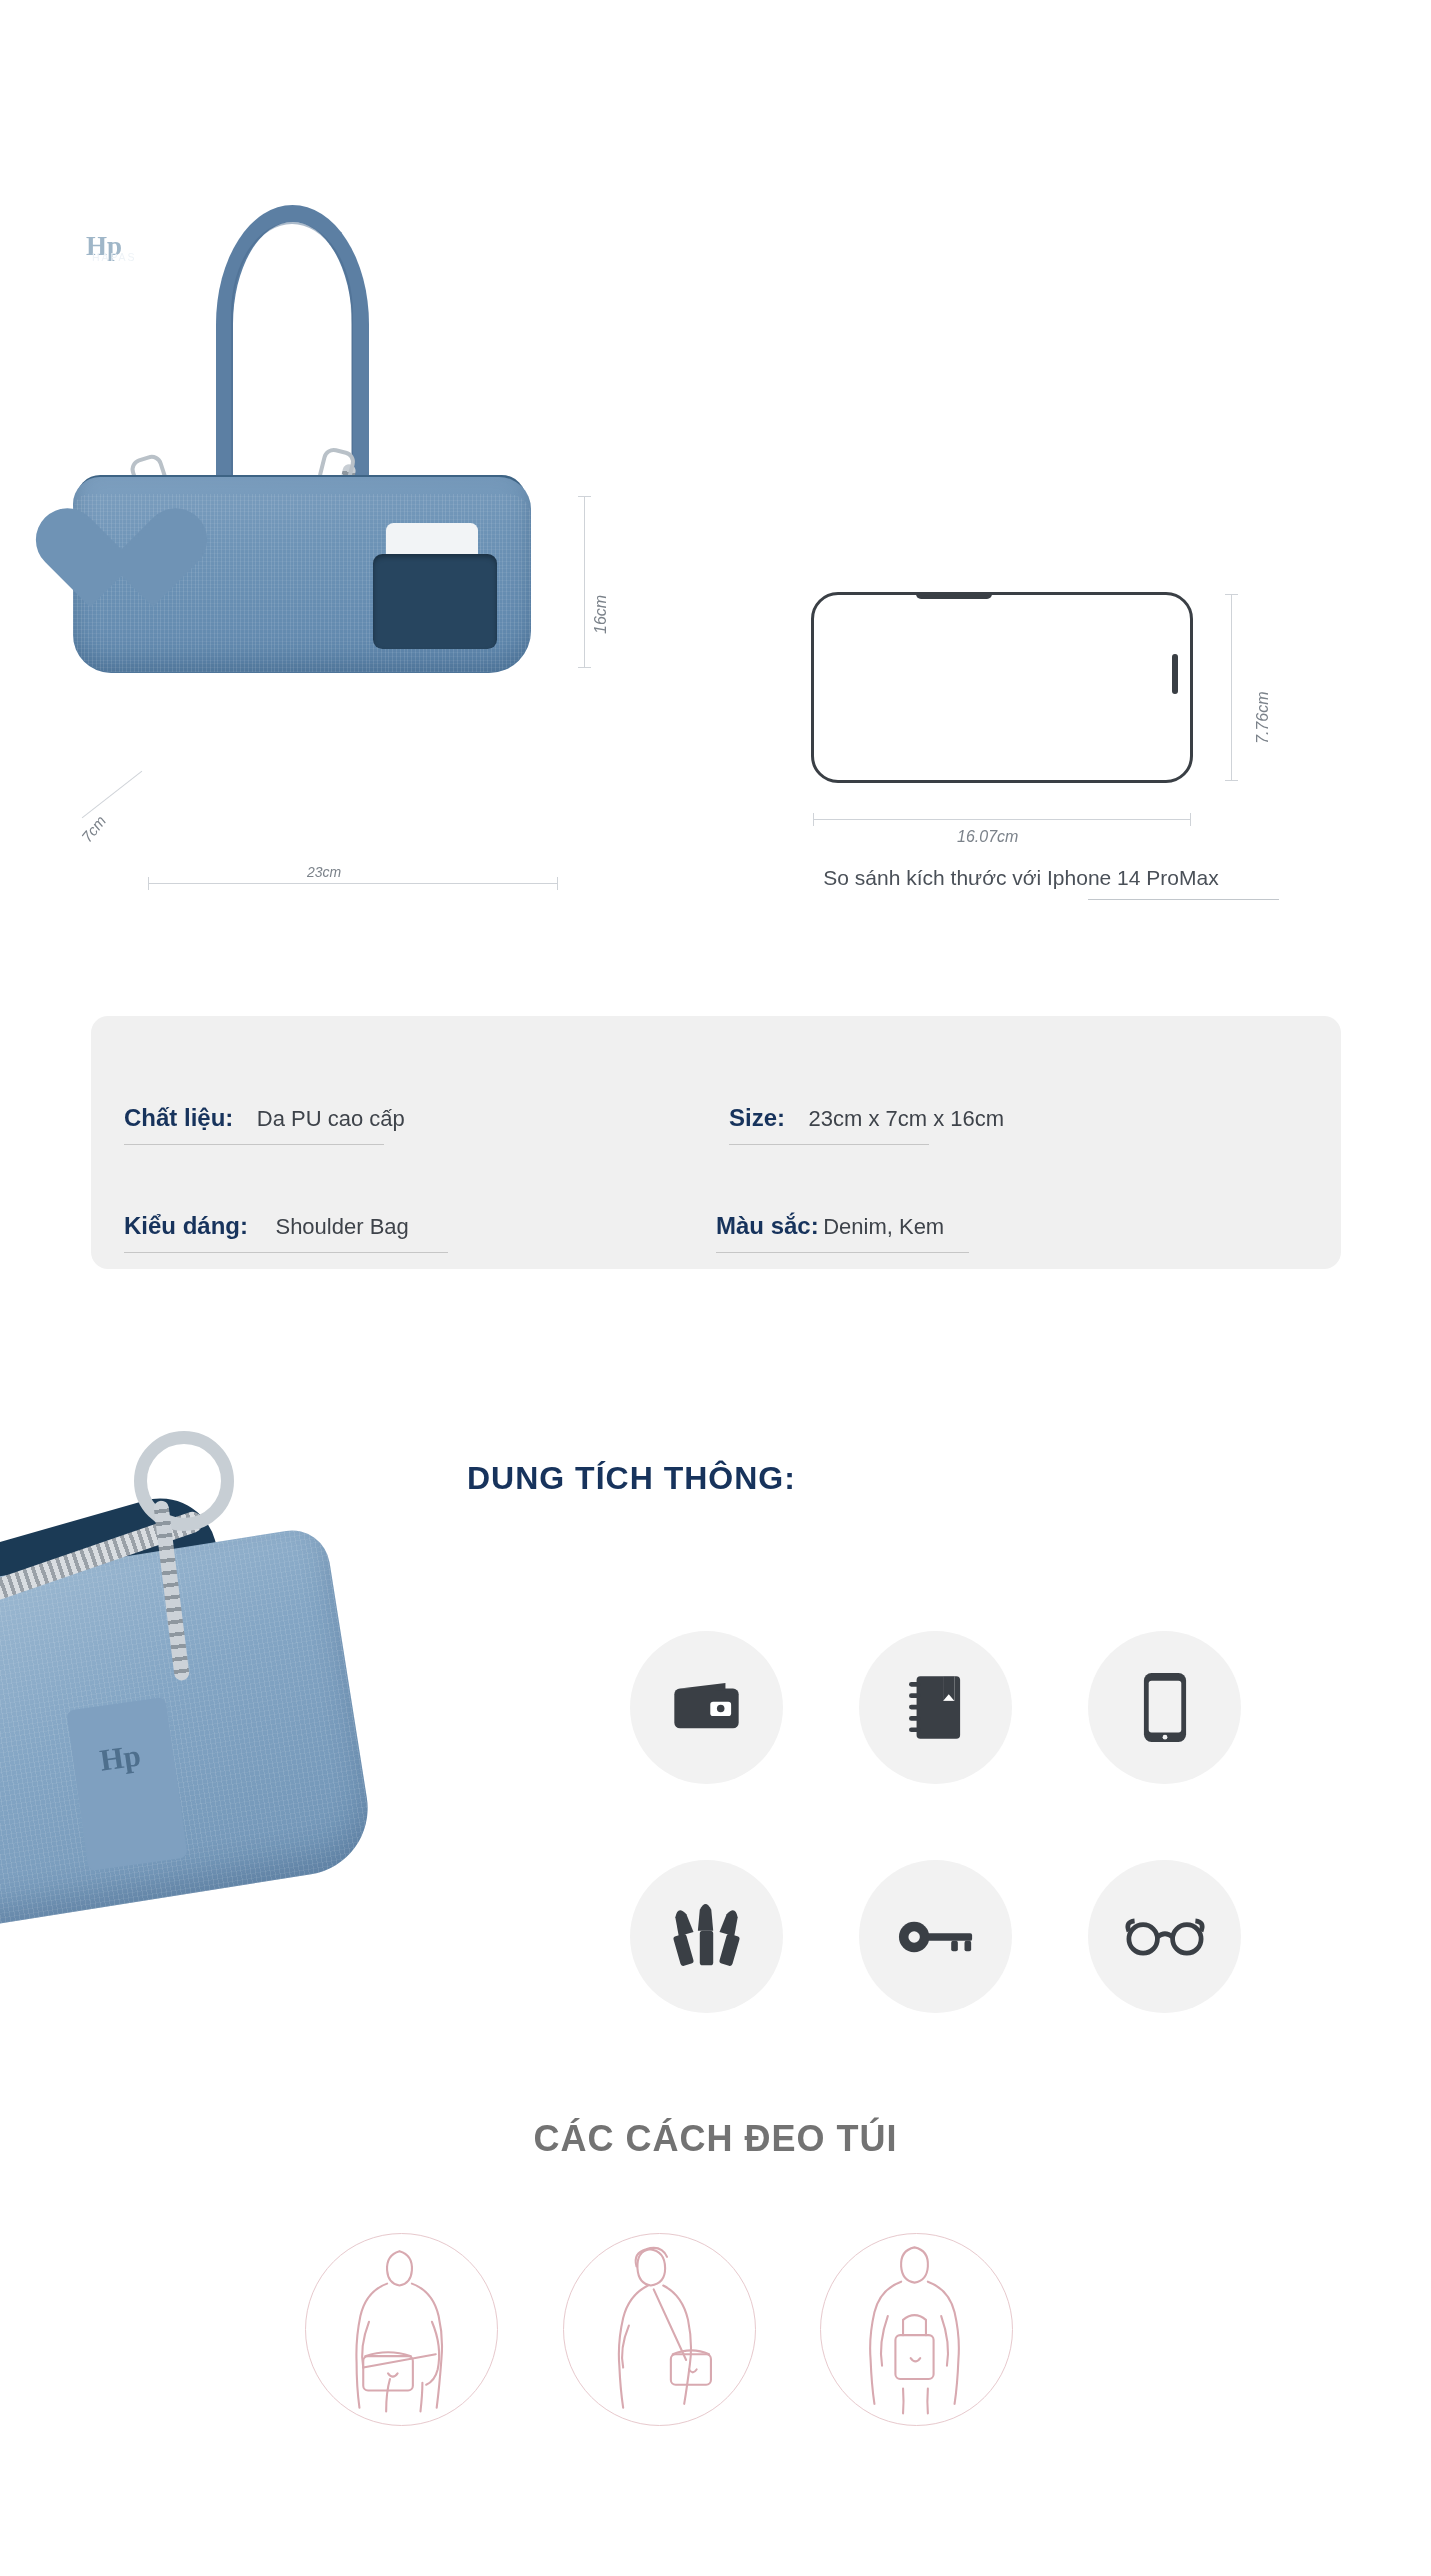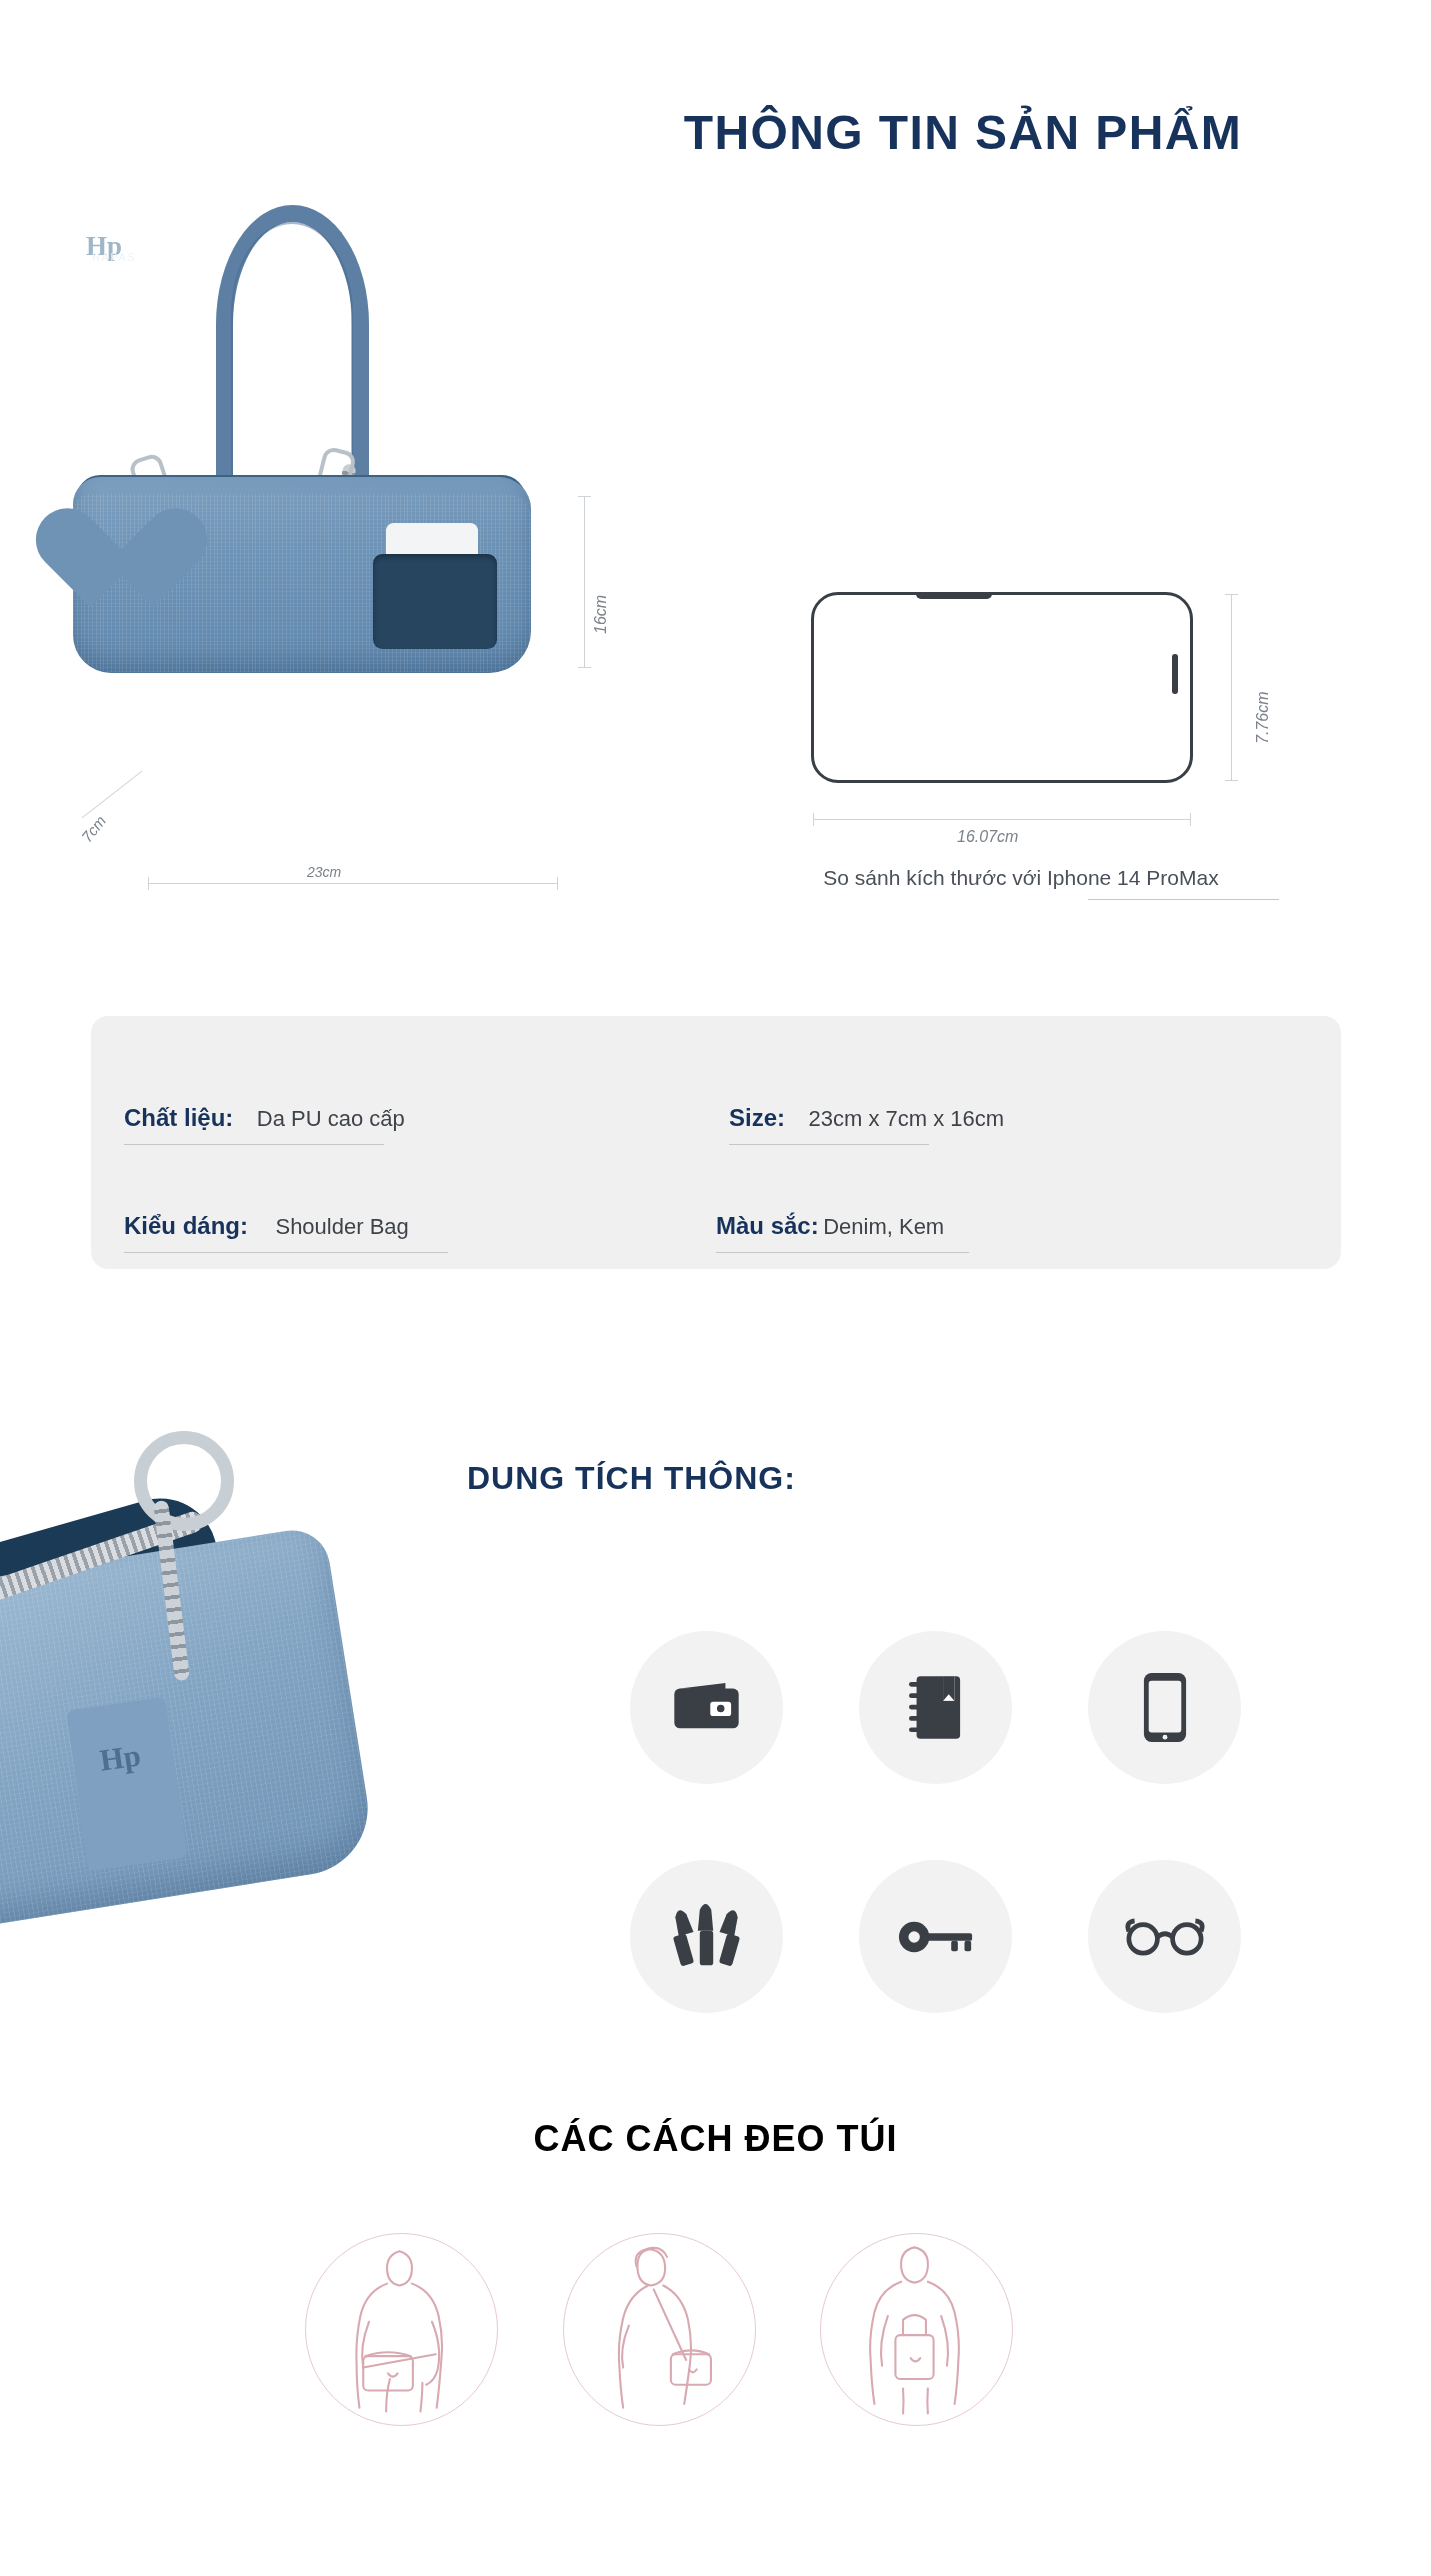--- a/index.html
+++ b/index.html
@@ -519,21 +519,21 @@
   
   .ways-title {
     position: absolute;
     left: 0;
     top: 2118px;
     width: 1431px;
     text-align: center;
     font-size: 36px;
     font-weight: bold;
     letter-spacing: 1px;
-    color: #000000;
+    color: #737373;
   }
   .ways-row {
     position: absolute;
     left: 286px;
     top: 2233px;
     width: 859px;
     height: 315px;
   }
   .way-item {
     position: absolute;
@@ -550,21 +550,20 @@
     border-radius: 50%;
     overflow: hidden;
   }
   .way-circle svg { display: block; }
 </style>
 </head>
 <body>
 
 <div class="page">
 
-  <div class="main-title">THÔNG TIN SẢN PHẨM</div>
 
   <div class="product-photo">
     <div class="strap"></div>
     <div class="strap-inner"></div>
     <div class="chain"></div>
     <div class="clasp-l"></div>
     <div class="clasp-r"></div>
     <div class="bag-top-edge"></div>
     <div class="bag-top-inner"></div>
     <div class="bag-body"></div>

